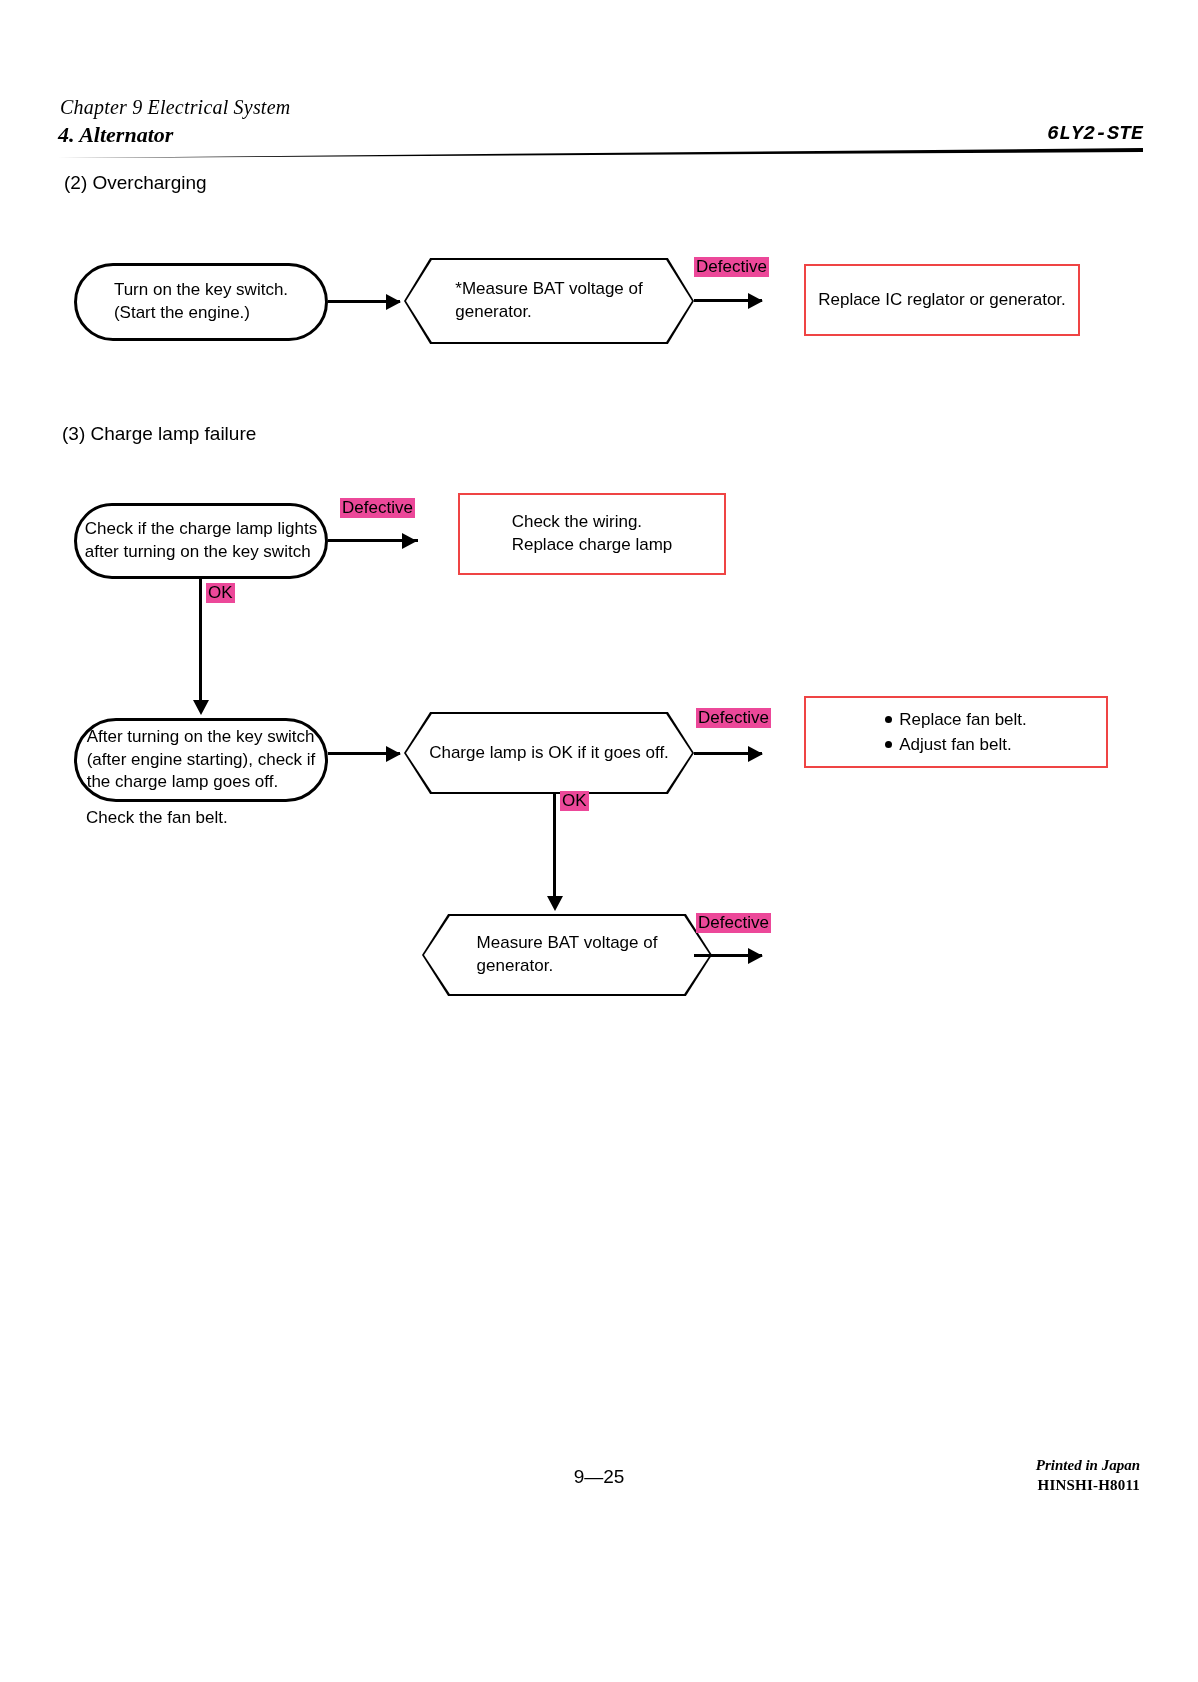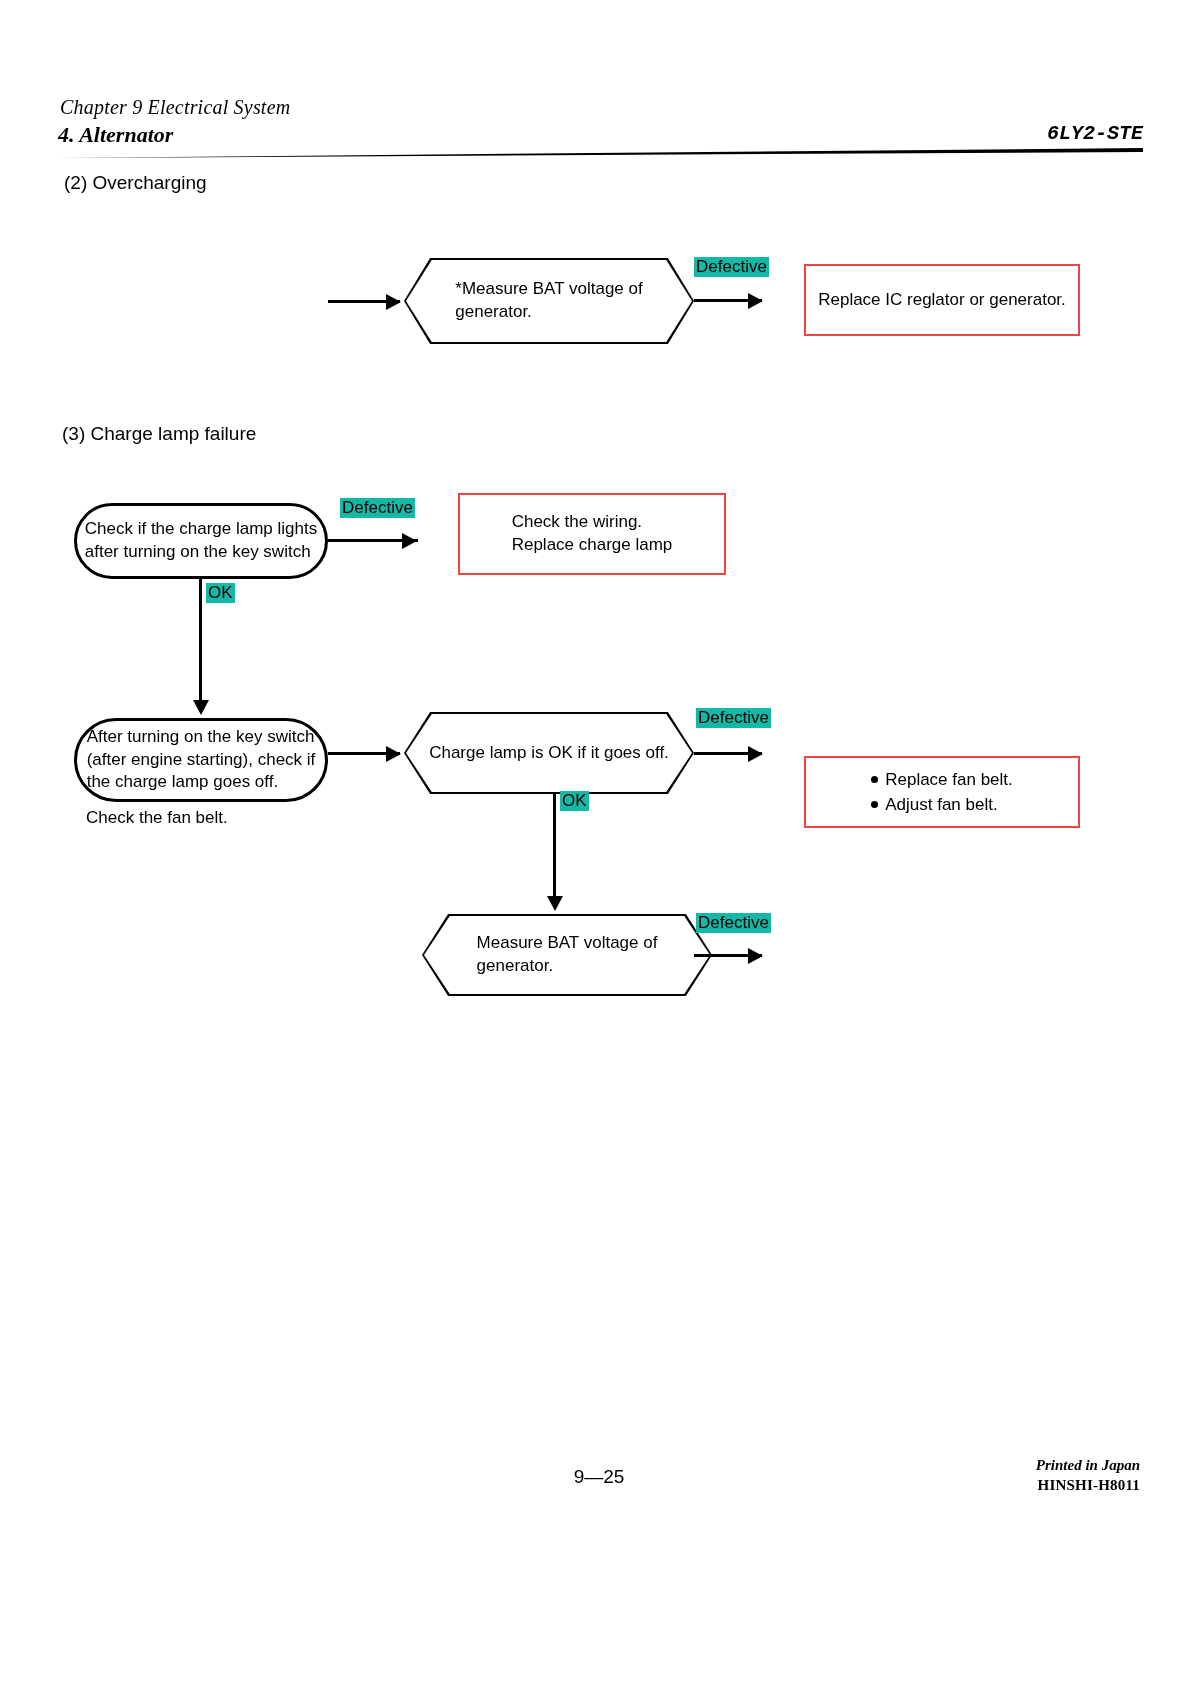--- a/index.html
+++ b/index.html
@@ -133,21 +133,21 @@
     width: 0; height: 0;
     border-top: 15px solid #000;
     border-left: 8px solid transparent;
     border-right: 8px solid transparent;
   }
 
   .edge-label {
     position: absolute;
     font-size: 17px;
     white-space: nowrap;
-    background: #14b8a6;
+    background: #ec4899;
     padding: 0 2px;
   }
 
   .note {
     position: absolute;
     font-size: 17px;
     white-space: nowrap;
   }
 
   .bullet-list {
@@ -199,20 +199,24 @@
 
   <div class="hdr-chapter">Chapter 9 Electrical System</div>
   <div class="hdr-section">4. Alternator</div>
   <div class="hdr-model">6LY2-STE</div>
   <svg class="hdr-rule" viewBox="0 0 1085 10" preserveAspectRatio="none">
     <polygon points="0,10 1085,0 1085,4 0,10" fill="#000"></polygon>
   </svg>
 
   <div class="sec-heading" id="heading-overcharging">(2) Overcharging</div>
 
+  <div class="node stadium" style="left:74px; top:263px; width:254px; height:78px;">
+    <div class="node-text">Turn on the key switch.
+(Start the engine.)</div>
+  </div>
 
   <div class="h-line" style="left:328px; top:300px; width:72px;"></div>
   <div class="arrow-right" style="left:386px; top:294px;"></div>
 
   <div class="node hex" style="left:404px; top:258px; width:290px; height:86px;">
     <div class="hex-inner"></div>
     <div class="node-text left-align" style="text-align:left;">*Measure BAT voltage of
 generator.</div>
   </div>
 
@@ -257,21 +261,21 @@
 
   <div class="node hex" style="left:404px; top:712px; width:290px; height:82px;">
     <div class="hex-inner"></div>
     <div class="node-text">Charge lamp is OK if it goes off.</div>
   </div>
 
   <div class="edge-label" style="left:696px; top:708px;">Defective</div>
   <div class="h-line" style="left:694px; top:752px; width:68px;"></div>
   <div class="arrow-right" style="left:748px; top:746px;"></div>
 
-  <div class="node rect" style="left:764px; top:756px; width:276px; height:72px;align-items:center;">
+  <div class="node rect" style="left:764px; top:696px; width:304px; height:72px;align-items:center;">
     <div class="bullet-list">
       <div>
         <span class="dot"></span><span>Replace fan belt.</span>
       </div>
       <div>
         <span class="dot"></span><span>Adjust fan belt.</span>
       </div>
     </div>
   </div>
 

